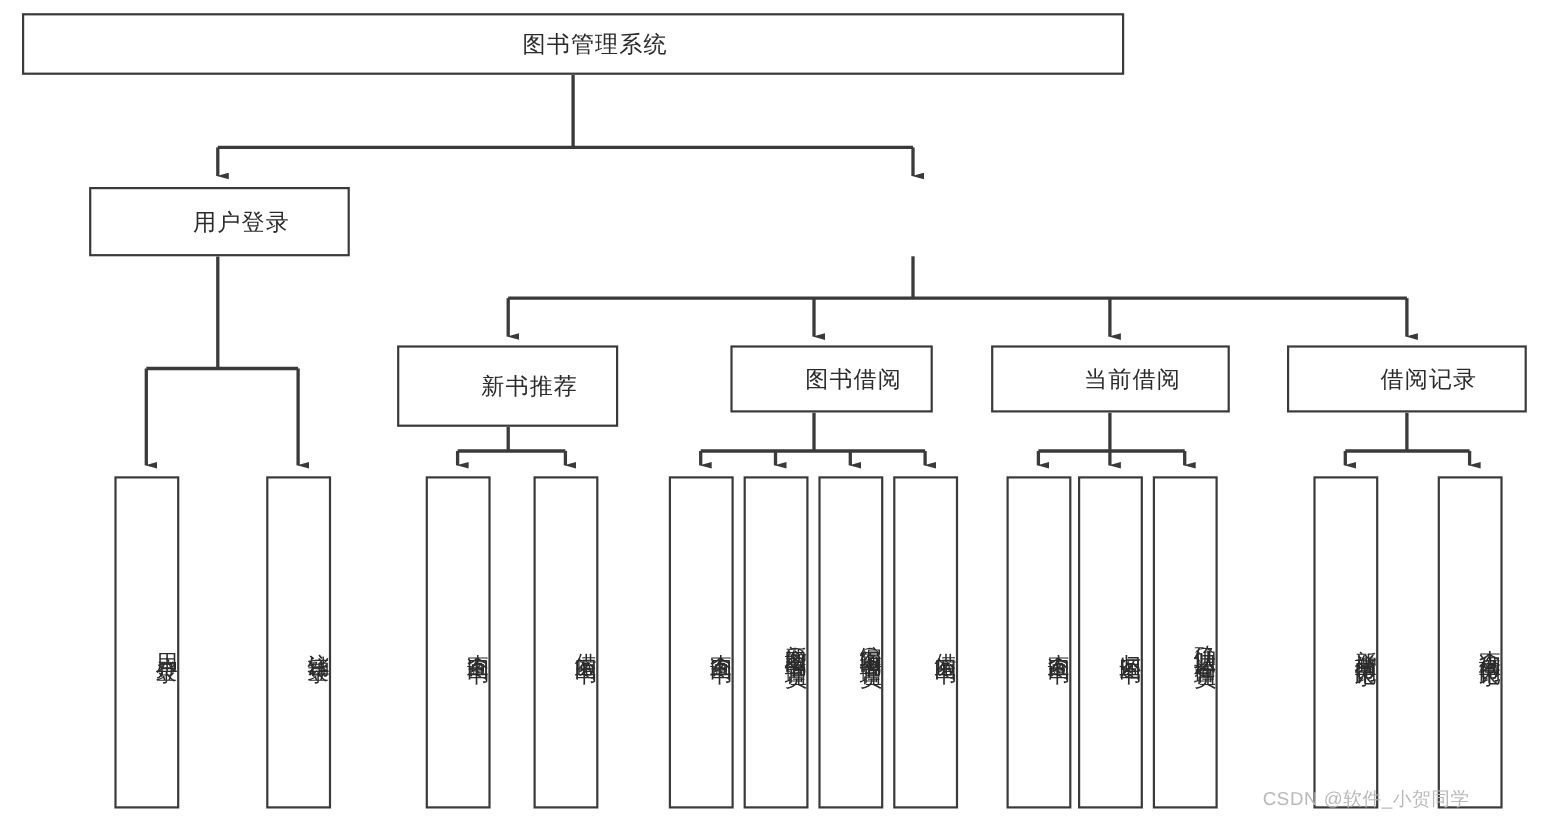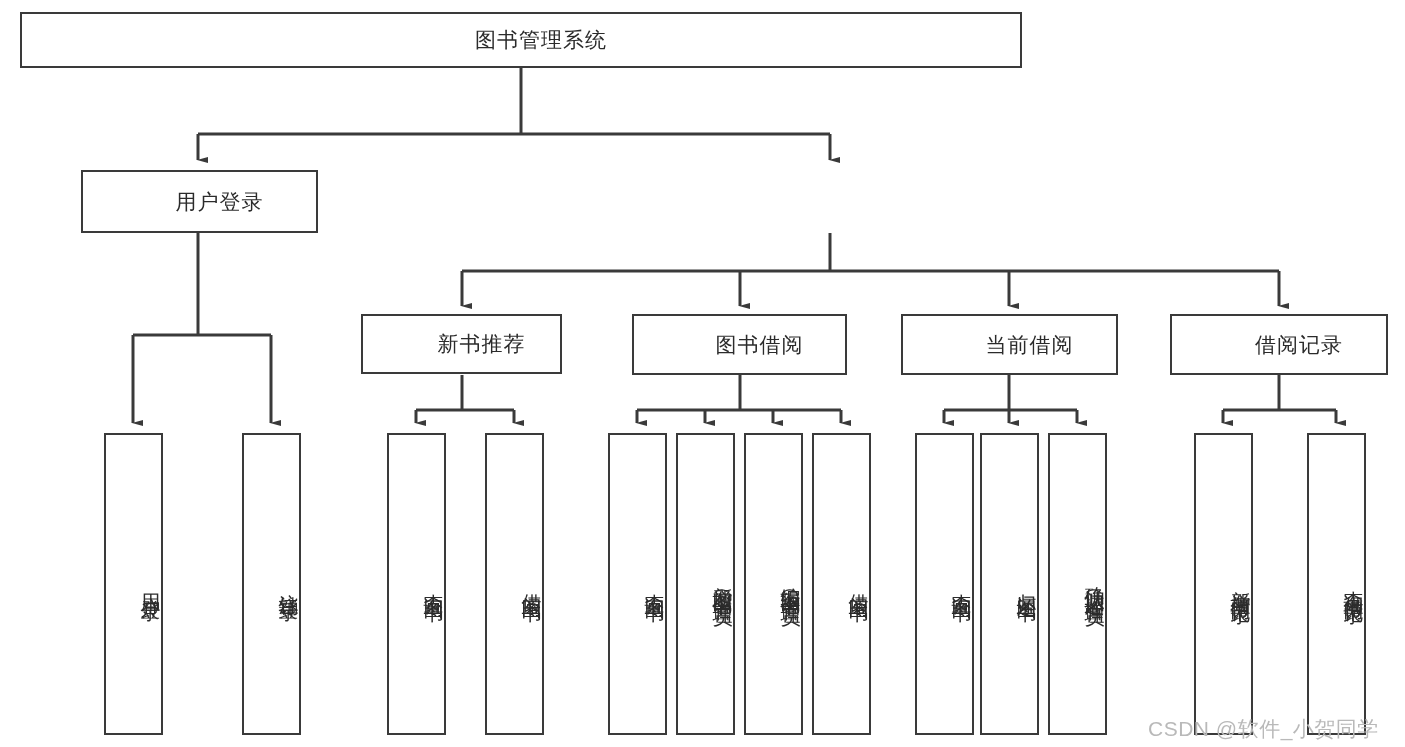--- a/index.html
+++ b/index.html
@@ -57,21 +57,21 @@
   }
   .node.vert > span {
     writing-mode: vertical-rl;
     text-orientation: upright;
     display: block;
   }
   .watermark {
     position: absolute;
     left: 1148px;
     top: 715px;
-    font-size: 21px;
+    font-size: 17px;
     color: #b9b9b9;
     letter-spacing: 0.5px;
     white-space: nowrap;
   }
 </style>
 </head>
 <body>
 
 <div id="diagram-root">
 
@@ -126,24 +126,24 @@
   </svg>
 
   <div class="node horiz" style="left:20px; top:12px; width:1002px; height:56px;">
     <span>图书管理系统</span>
   </div>
 
   <div class="node horiz" style="left:81px; top:170px; width:237px; height:63px;">
     <span>用户登录</span>
   </div>
 
-  <div class="node horiz" style="left:361px; top:314px; width:201px; height:60px;font-family:Liberation Mono, monospace;">
+  <div class="node horiz" style="left:361px; top:314px; width:201px; height:74px;font-family:Liberation Mono, monospace;">
     <span>新书推荐</span>
   </div>
-  <div class="node horiz" style="left:632px; top:314px; width:215px; height:61px;">
+  <div class="node horiz" style="left:664px; top:314px; width:184px; height:61px;">
     <span>图书借阅</span>
   </div>
   <div class="node horiz" style="left:1170px; top:314px; width:218px; height:61px;">
     <span>借阅记录</span>
   </div>
   <div class="node horiz" style="left:901px; top:314px; width:217px; height:61px;">
     <span>当前借阅</span>
   </div>
 
   <div class="node vert" style="left:104px; top:433px; width:59px; height:302px;">

